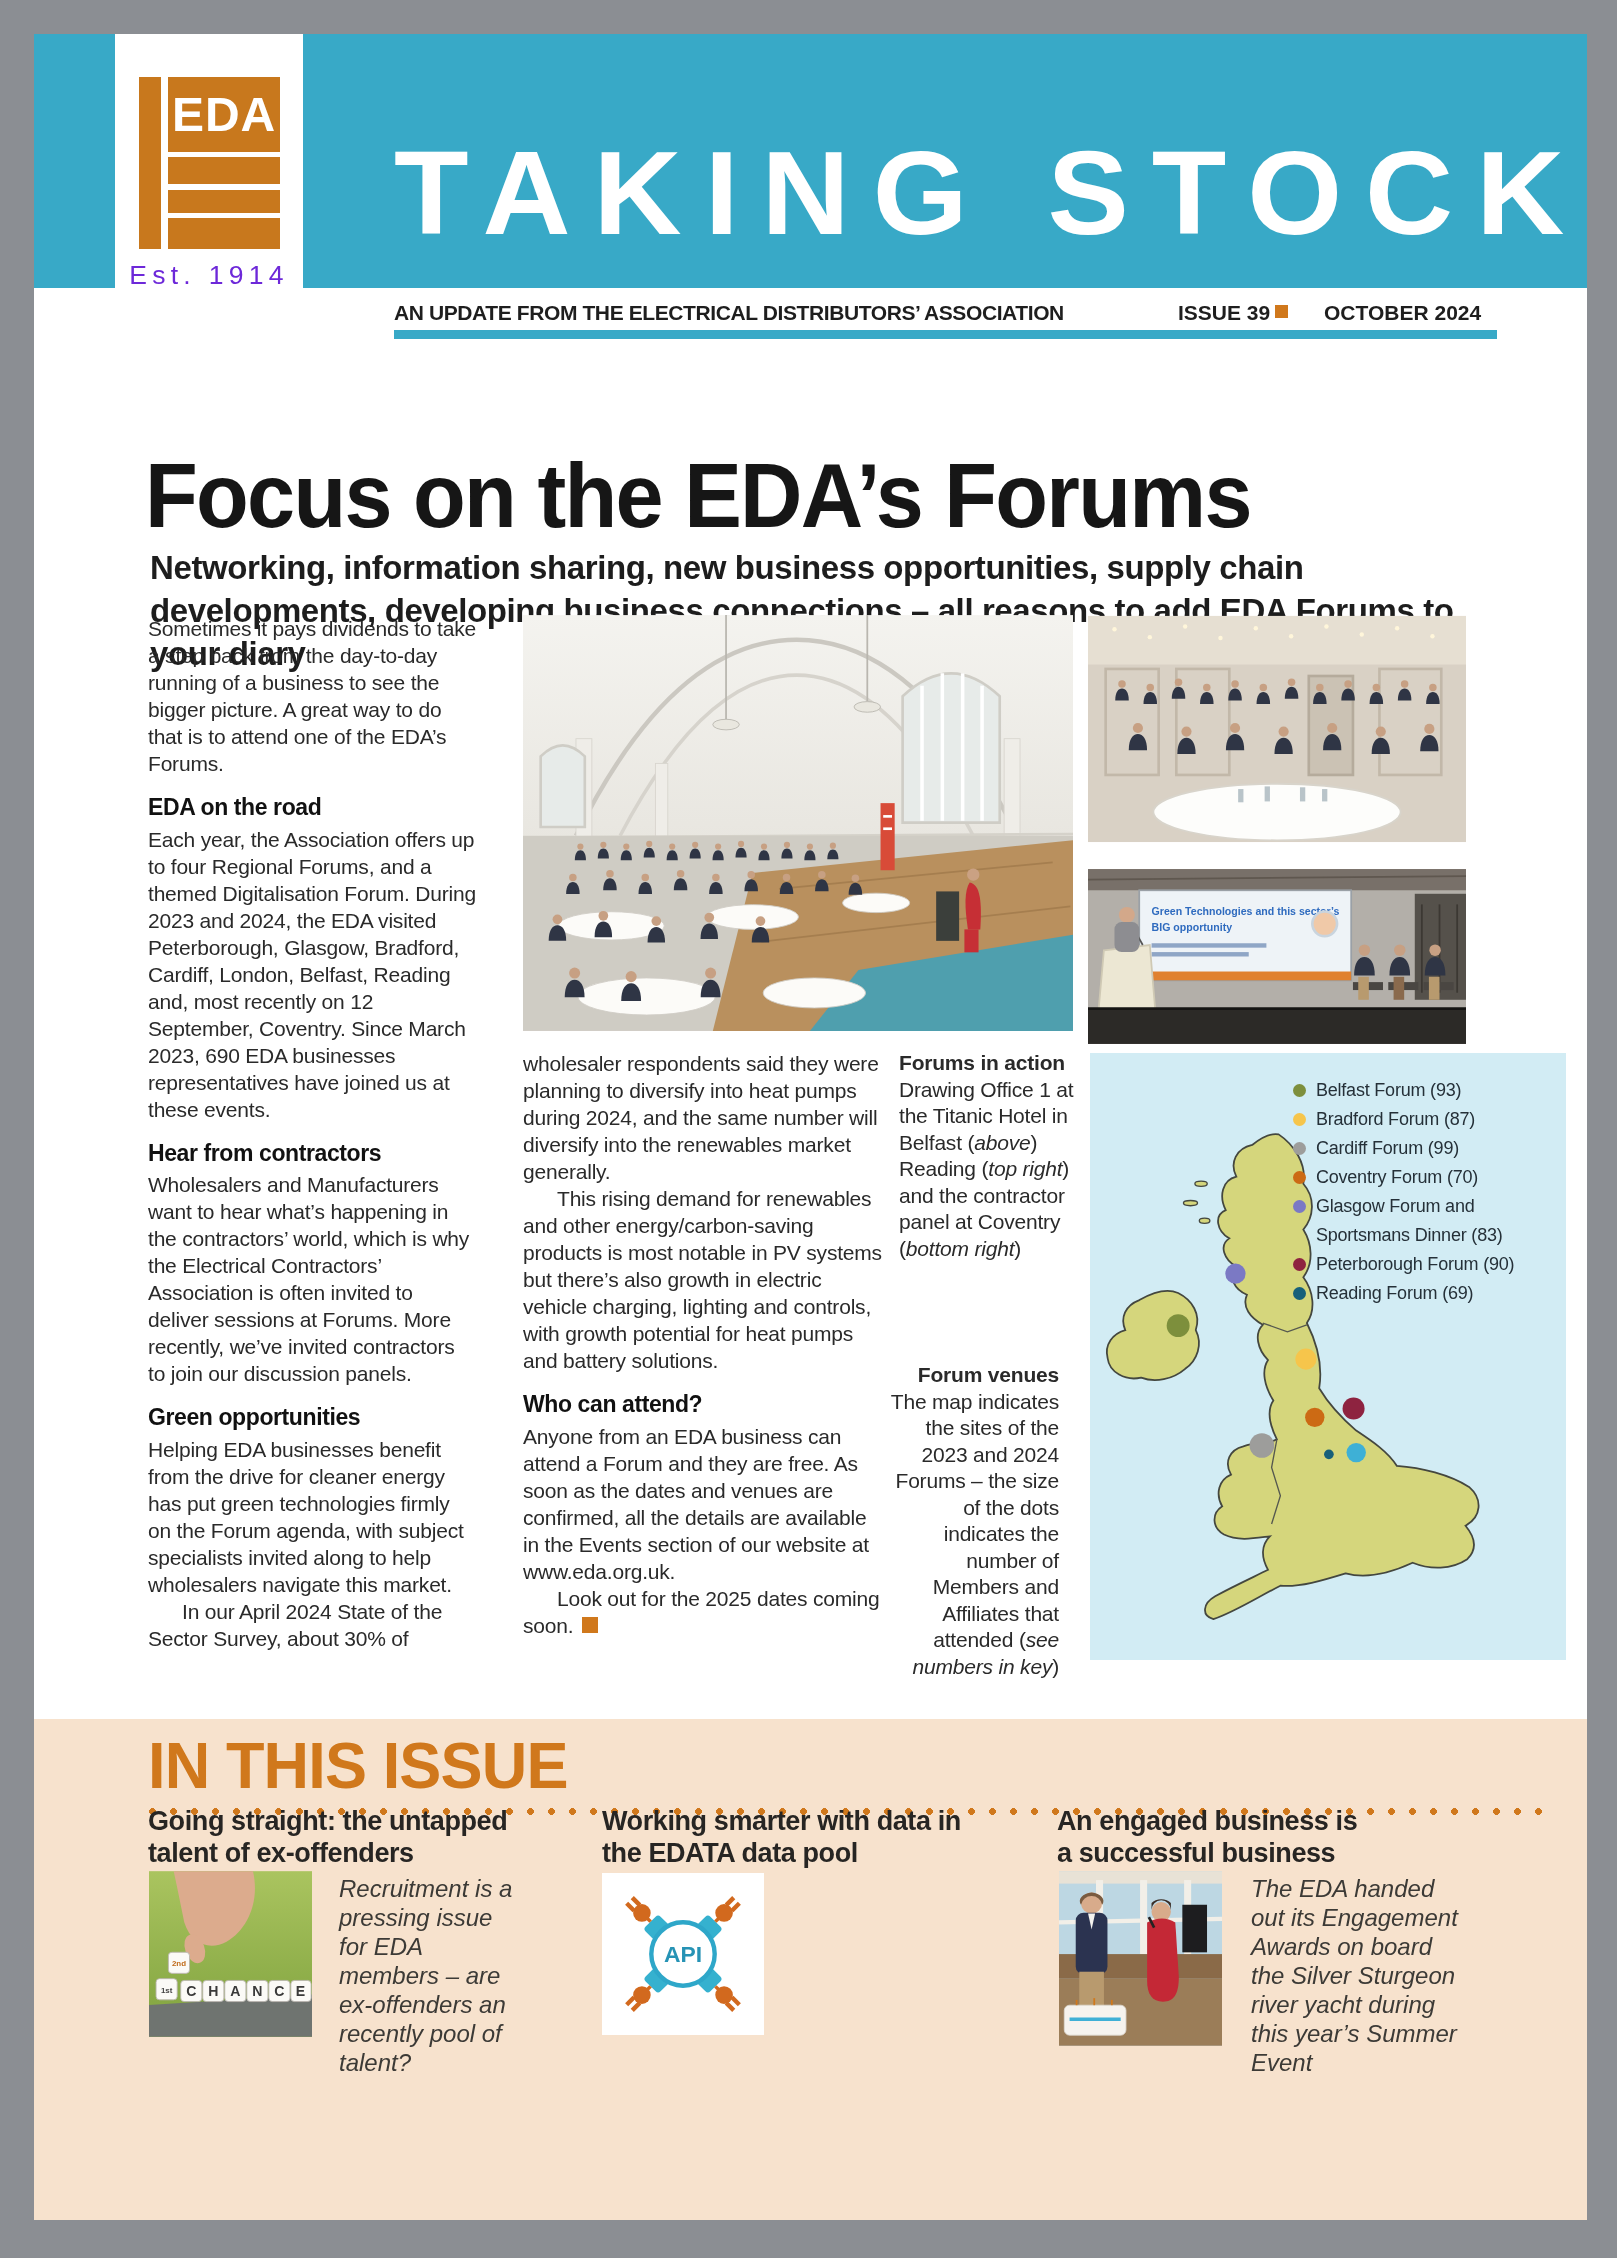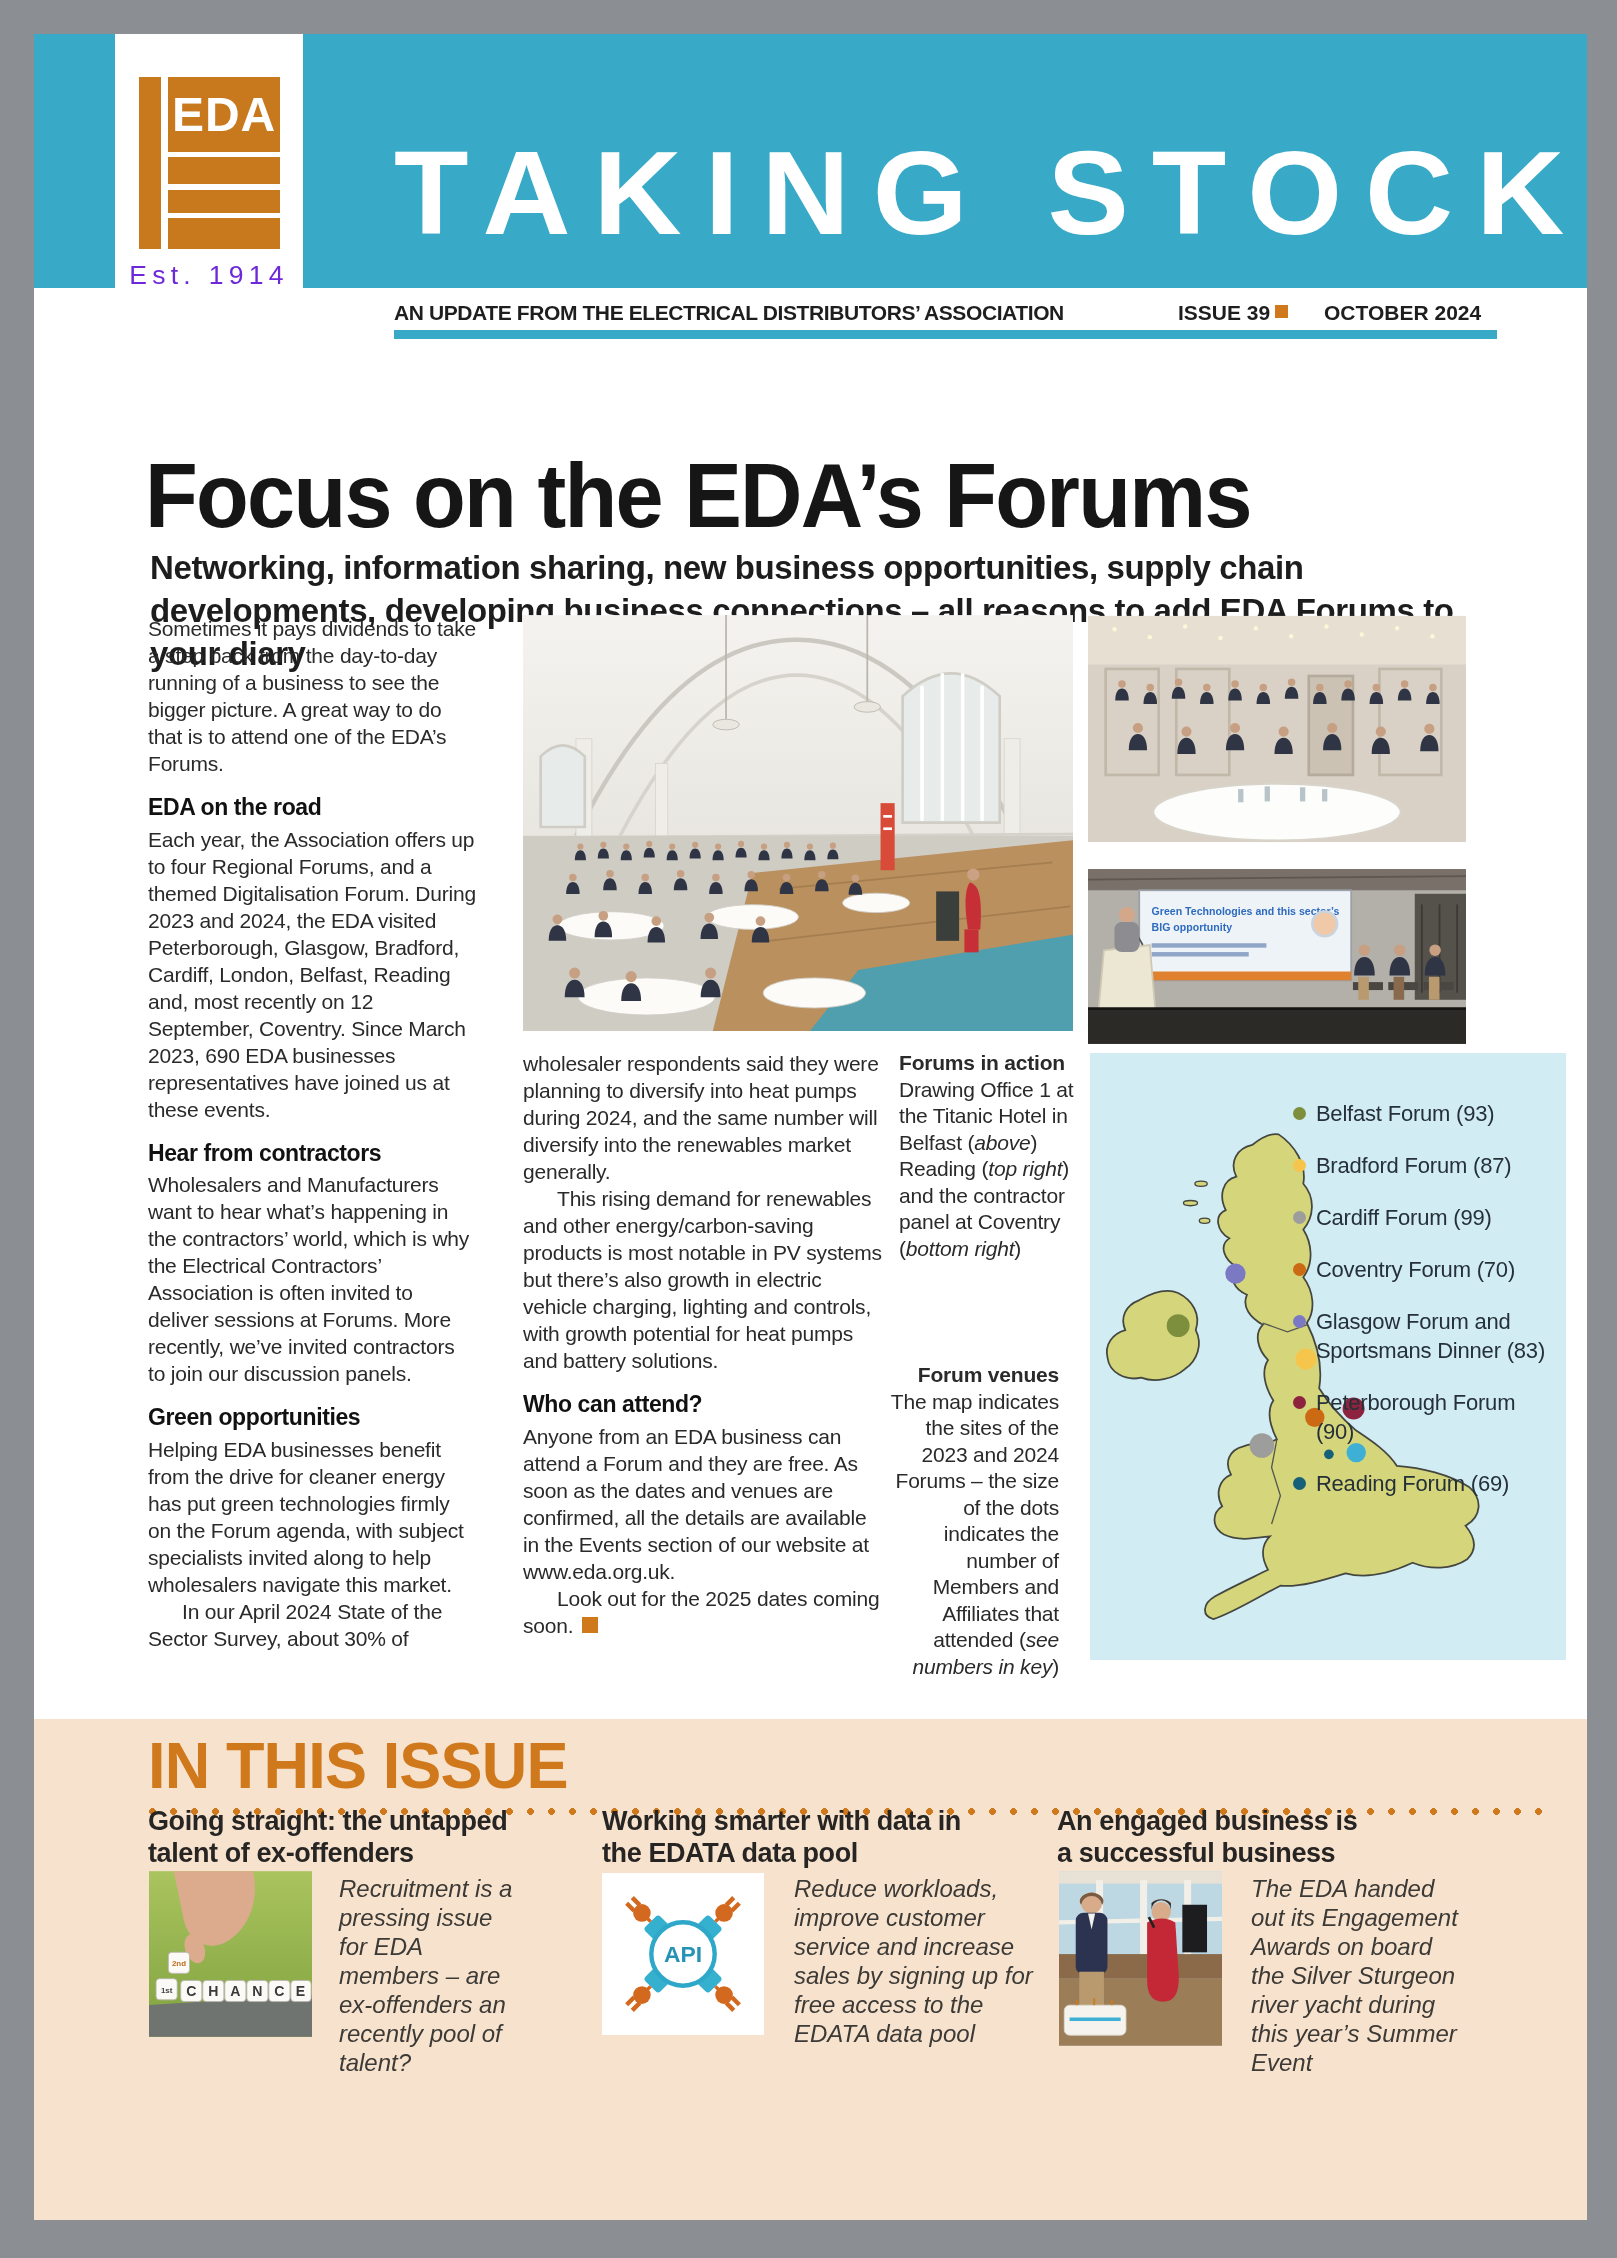--- a/index.html
+++ b/index.html
@@ -49,21 +49,21 @@
   .cap2{position:absolute;left:843px;top:1328px;width:182px;text-align:right;}
 
   .photo{position:absolute;overflow:hidden;}
   .photo-main{left:489px;top:581px;width:550px;height:416px;}
   .photo-tr{left:1054px;top:581px;width:378px;height:228px;}
   .photo-br{left:1054px;top:835px;width:378px;height:175px;}
 
   
   .map-panel{position:absolute;left:1056px;top:1019px;width:476px;height:607px;background:#d2ecf4;}
   .legend{position:absolute;left:203px;top:23px;width:265px;}
-  .legend-item{display:flex;gap:9.7px;font-size:22px;line-height:29px;color:#253038;letter-spacing:-0.2px;margin-top:23px;}
+  .legend-item{display:flex;gap:9.7px;font-size:18px;line-height:29px;color:#253038;letter-spacing:-0.2px;}
   .legend-dot{flex:0 0 13.2px;width:13.2px;height:13.2px;border-radius:50%;margin-top:8px;}
   .legend-label{width:234px;}
 
   
   .peach{position:absolute;left:0;top:1685px;width:1553px;height:501px;background:#f7e2cd;}
   .iti-title{position:absolute;left:114px;top:1694px;font-size:65px;font-weight:bold;color:#d0781c;
     letter-spacing:-0.9px;transform:scaleX(.97);transform-origin:left top;}
   .iti-dots{position:absolute;left:114px;top:1773px;width:1403px;height:8.8px;
     background-image:radial-gradient(circle 3.5px at 4.4px 4.4px,#d0781c 97%,rgba(0,0,0,0));
     background-size:21px 8.8px;background-repeat:repeat-x;}
@@ -428,21 +428,20 @@
         <rect x="124" y="80" width="20" height="24" rx="4" fill="#35b1cf"></rect>
         <line x1="144" y1="92" x2="152" y2="92" stroke="#d2691e" stroke-width="4"></line>
         <circle cx="158" cy="92" r="10" fill="#d2691e"></circle>
         <rect x="166" y="85" width="12" height="5" fill="#d2691e"></rect>
         <rect x="166" y="94" width="12" height="5" fill="#d2691e"></rect>
       </g>
     </g>
     <circle cx="92" cy="92" r="36" fill="#ffffff" stroke="#2ea7c9" stroke-width="5"></circle>
     <text x="92" y="101" font-size="26" font-weight="bold" fill="#2693b5" text-anchor="middle">API</text>
   </svg>
-  <div class="art-blurb abs" style="left:760px;top:1840px;width:249px;">Reduce workloads, improve customer service and increase sales by signing up for free access to the EDATA data pool</div>
 
   <div class="art-head abs" style="left:1023px;top:1771px;width:415px;">
     <span>An engaged business is</span><br><span>a successful business</span>
   </div>
   <svg class="thumb abs" style="left:1025px;top:1837px;" width="163" height="175" viewBox="0 0 185 198">
     <rect x="0" y="0" width="185" height="198" fill="#bdd7e3"></rect>
     <rect x="0" y="0" width="185" height="14" fill="#e8e2d6"></rect>
     <rect x="42" y="10" width="8" height="84" fill="#f2efe8"></rect>
     <rect x="92" y="10" width="8" height="84" fill="#f2efe8"></rect>
     <rect x="142" y="10" width="8" height="84" fill="#f2efe8"></rect>

